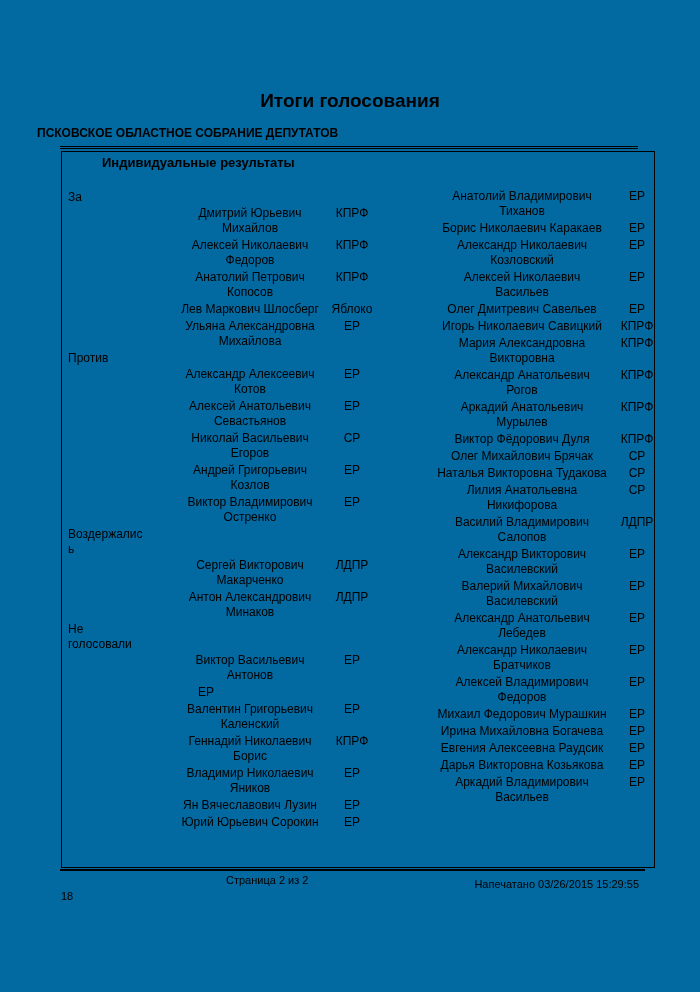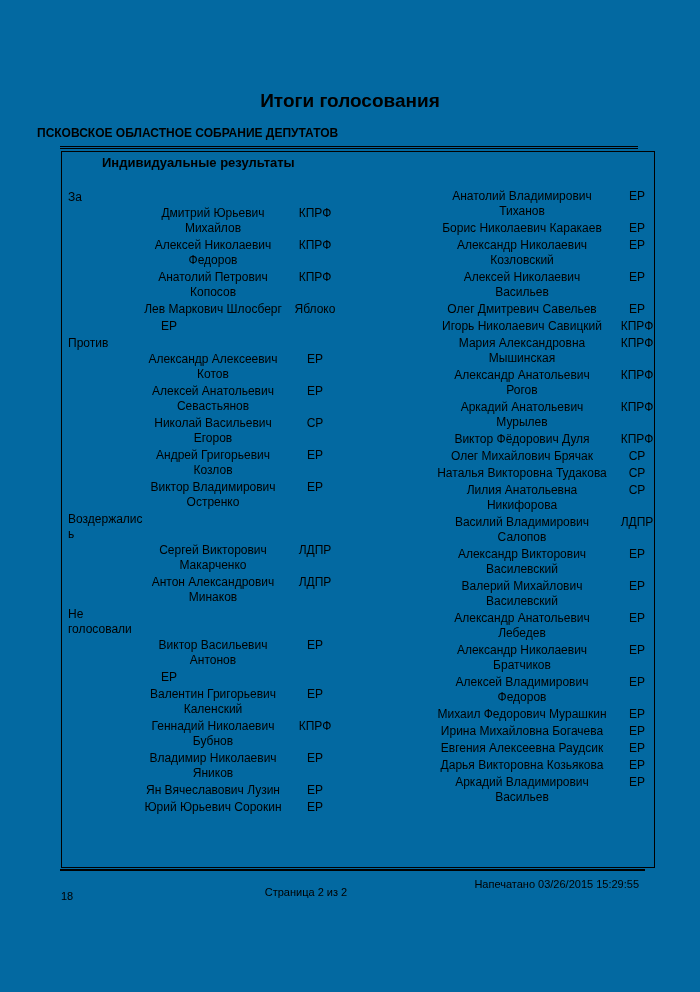--- a/index.html
+++ b/index.html
@@ -18,33 +18,33 @@
          border:1px solid #000; box-sizing:border-box; padding:3px 0 0 6px; overflow:hidden; }
   .box-header { font-size:13px; font-weight:bold; line-height:16px;padding-left:34px; }
 
   .columns { display:flex; margin-top:18px;gap:32px; }
   .col-left  { width:337px; flex:none; }
   .col-right { width:244px; flex:none; }
 
   .category { font-size:12px; line-height:15px; width:76px; overflow-wrap:break-word;
               margin:1px 0; }
   .entry { display:flex; align-items:flex-start; margin-bottom:2px; }
-  .col-left .entry { margin-left:72px; }
+  .col-left .entry { margin-left:109px; }
   .entry-name { font-size:12px; line-height:15px;text-align:center; }
   .entry-party { font-size:12px; line-height:15px; text-align:center; }
   .col-left  .entry-name  { width:146px; }
   .col-left  .entry-party { width:58px; }
   .col-right .entry-name  { width:170px; }
   .col-right .entry-party { width:60px; }
 
   .bottom-rule { position:absolute; top:869px; left:60px; width:585px; height:2px; background:#000; }
 
   .footer { position:absolute; top:874px; left:61px; width:578px; height:14px; font-size:11px; }
   .footer-left   { position:absolute; left:0; top:16px; }
-  .footer-center { position:absolute; left:165px; top:12px; width:160px; text-align:center; }
+  .footer-center { position:absolute; left:165px; top:0; width:160px; }
   .footer-right  { position:absolute; right:0; top:4px; }
 </style>
 </head>
 <body>
 
 <div class="page">
 
   <div class="title">Итоги голосования</div>
   <div class="subtitle">ПСКОВСКОЕ ОБЛАСТНОЕ СОБРАНИЕ ДЕПУТАТОВ</div>
   <div class="double-rule"></div>
@@ -64,20 +64,21 @@
   </div>
           <div class="entry">
     <div class="entry-name">Анатолий Петрович Копосов</div>
     <div class="entry-party">КПРФ</div>
   </div>
           <div class="entry">
     <div class="entry-name">Лев Маркович Шлосберг</div>
     <div class="entry-party">Яблоко</div>
   </div>
           <div class="entry">
+    <div class="entry-name">Ульяна Александровна Михайлова</div>
     <div class="entry-party">ЕР</div>
   </div>
           <div class="category">Против</div>
           <div class="entry">
     <div class="entry-name">Александр Алексеевич Котов</div>
     <div class="entry-party">ЕР</div>
   </div>
           <div class="entry">
     <div class="entry-name">Алексей Анатольевич Севастьянов</div>
     <div class="entry-party">ЕР</div>
@@ -109,21 +110,21 @@
     <div class="entry-party">ЕР</div>
   </div>
           <div class="entry">
     <div class="entry-party">ЕР</div>
   </div>
           <div class="entry">
     <div class="entry-name">Валентин Григорьевич Каленский</div>
     <div class="entry-party">ЕР</div>
   </div>
           <div class="entry">
-    <div class="entry-name">Геннадий Николаевич Бубнов</div>
+    <div class="entry-name">Геннадий Николаевич Борис</div>
     <div class="entry-party">КПРФ</div>
   </div>
           <div class="entry">
     <div class="entry-name">Владимир Николаевич Яников</div>
     <div class="entry-party">ЕР</div>
   </div>
           <div class="entry">
     <div class="entry-name">Ян Вячеславович Лузин</div>
     <div class="entry-party">ЕР</div>
   </div>
@@ -151,21 +152,21 @@
   </div>
           <div class="entry">
     <div class="entry-name">Олег Дмитревич Савельев</div>
     <div class="entry-party">ЕР</div>
   </div>
           <div class="entry">
     <div class="entry-name">Игорь Николаевич Савицкий</div>
     <div class="entry-party">КПРФ</div>
   </div>
           <div class="entry">
-    <div class="entry-name">Мария Александровна Мышинская</div>
+    <div class="entry-name">Мария Александровна Викторовна</div>
     <div class="entry-party">КПРФ</div>
   </div>
           <div class="entry">
     <div class="entry-name">Александр Анатольевич Рогов</div>
     <div class="entry-party">КПРФ</div>
   </div>
           <div class="entry">
     <div class="entry-name">Аркадий Анатольевич Мурылев</div>
     <div class="entry-party">КПРФ</div>
   </div>

